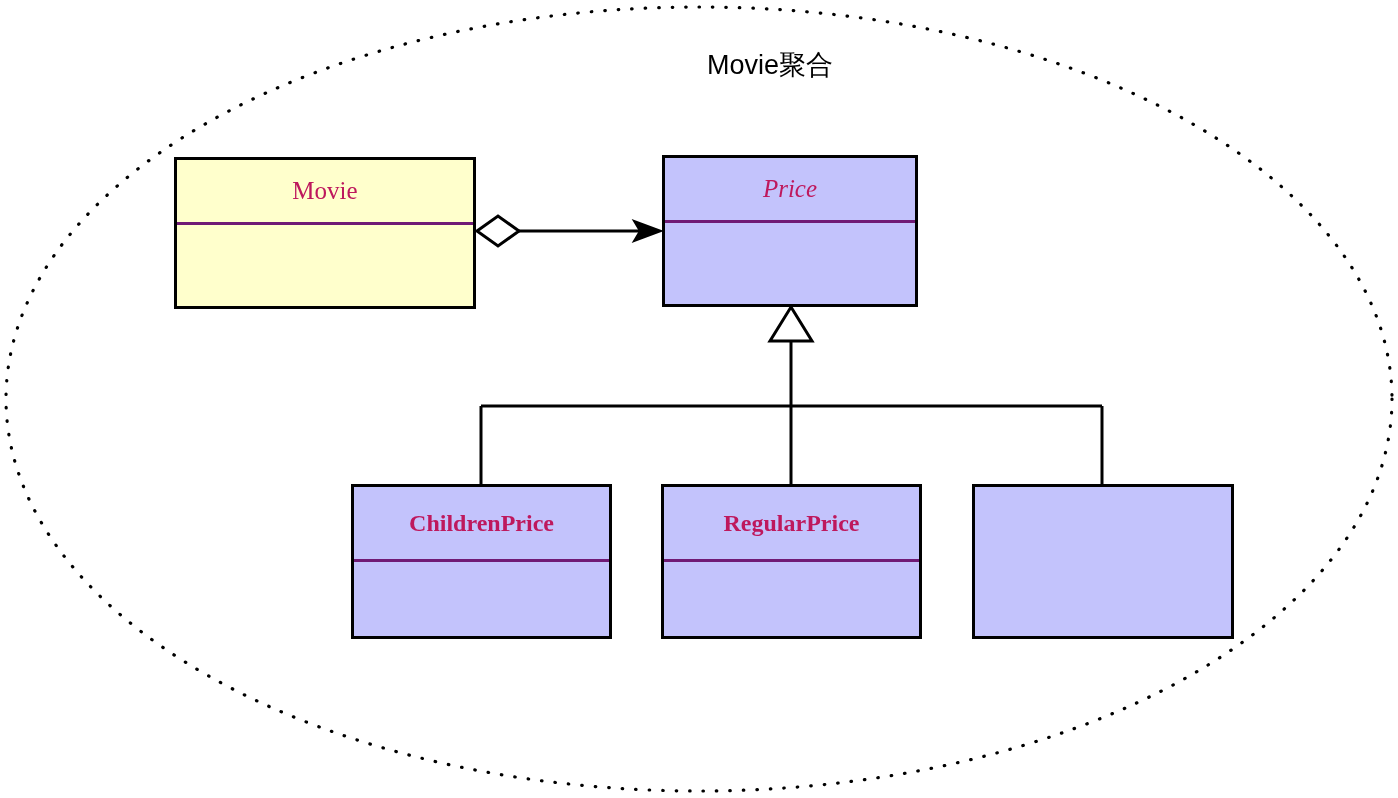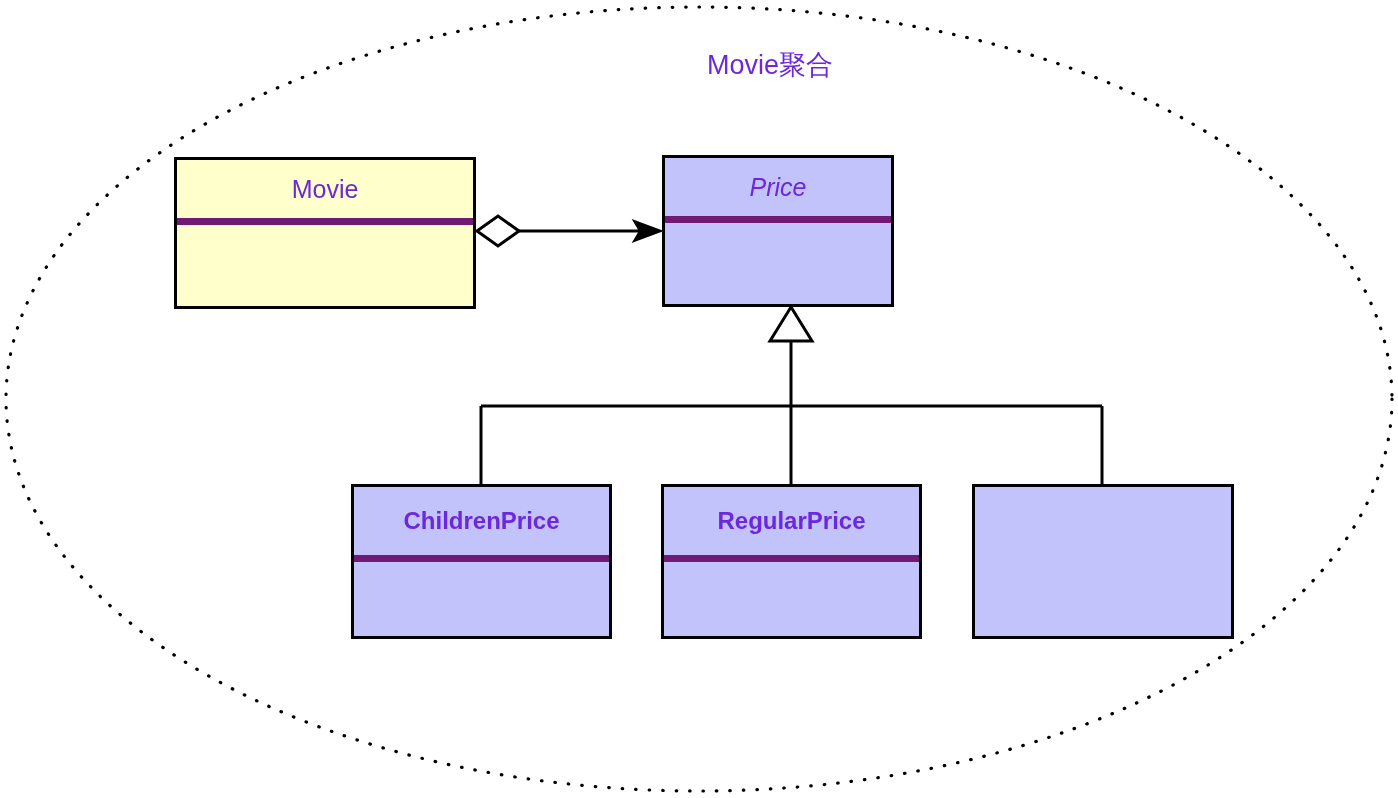--- a/index.html
+++ b/index.html
@@ -27,43 +27,44 @@
     box-sizing: border-box;
     border: 3px solid #000000;
     display: flex;
     flex-direction: column;
   }
   .uml-title {
     box-sizing: border-box;
     display: flex;
     align-items: center;
     justify-content: center;
-    color: #6d28d9;
-    border-bottom: 7px solid #701a75;
+    color: #be185d;
+    border-bottom: 3px solid #701a75;
     white-space: nowrap;
+    font-family: Liberation Serif, serif;
   }
   .uml-body {
     flex: 1 1 auto;
   }
   .class-movie {
     left: 174px;
     top: 157px;
     width: 302px;
     height: 152px;
     background: #ffffcc;
   }
   .class-movie .uml-title {
     height: 65px;
     font-size: 25px;
     font-weight: normal;
   }
   .class-price {
     left: 662px;
     top: 155px;
-    width: 232px;
+    width: 256px;
     height: 152px;
     background: #c3c3fc;
   }
   .class-price .uml-title {
     height: 65px;
     font-size: 25px;
     font-style: italic;
     font-weight: normal;
   }
   .class-sub {
@@ -81,21 +82,21 @@
   .class-regular  { left: 661px; width: 261px; }
   .class-newrel   { left: 972px; width: 262px; }
 
   .diagram-title {
     position: absolute;
     left: 540px;
     top: 47px;
     width: 460px;
     text-align: center;
     font-size: 27px;
-    color: #6d28d9;
+    color: #000000;
     white-space: nowrap;
   }
 </style>
 </head>
 <body>
 
 <div id="canvas">
 
   <svg id="diagram-svg" width="1398" height="798" viewBox="0 0 1398 798">
 

